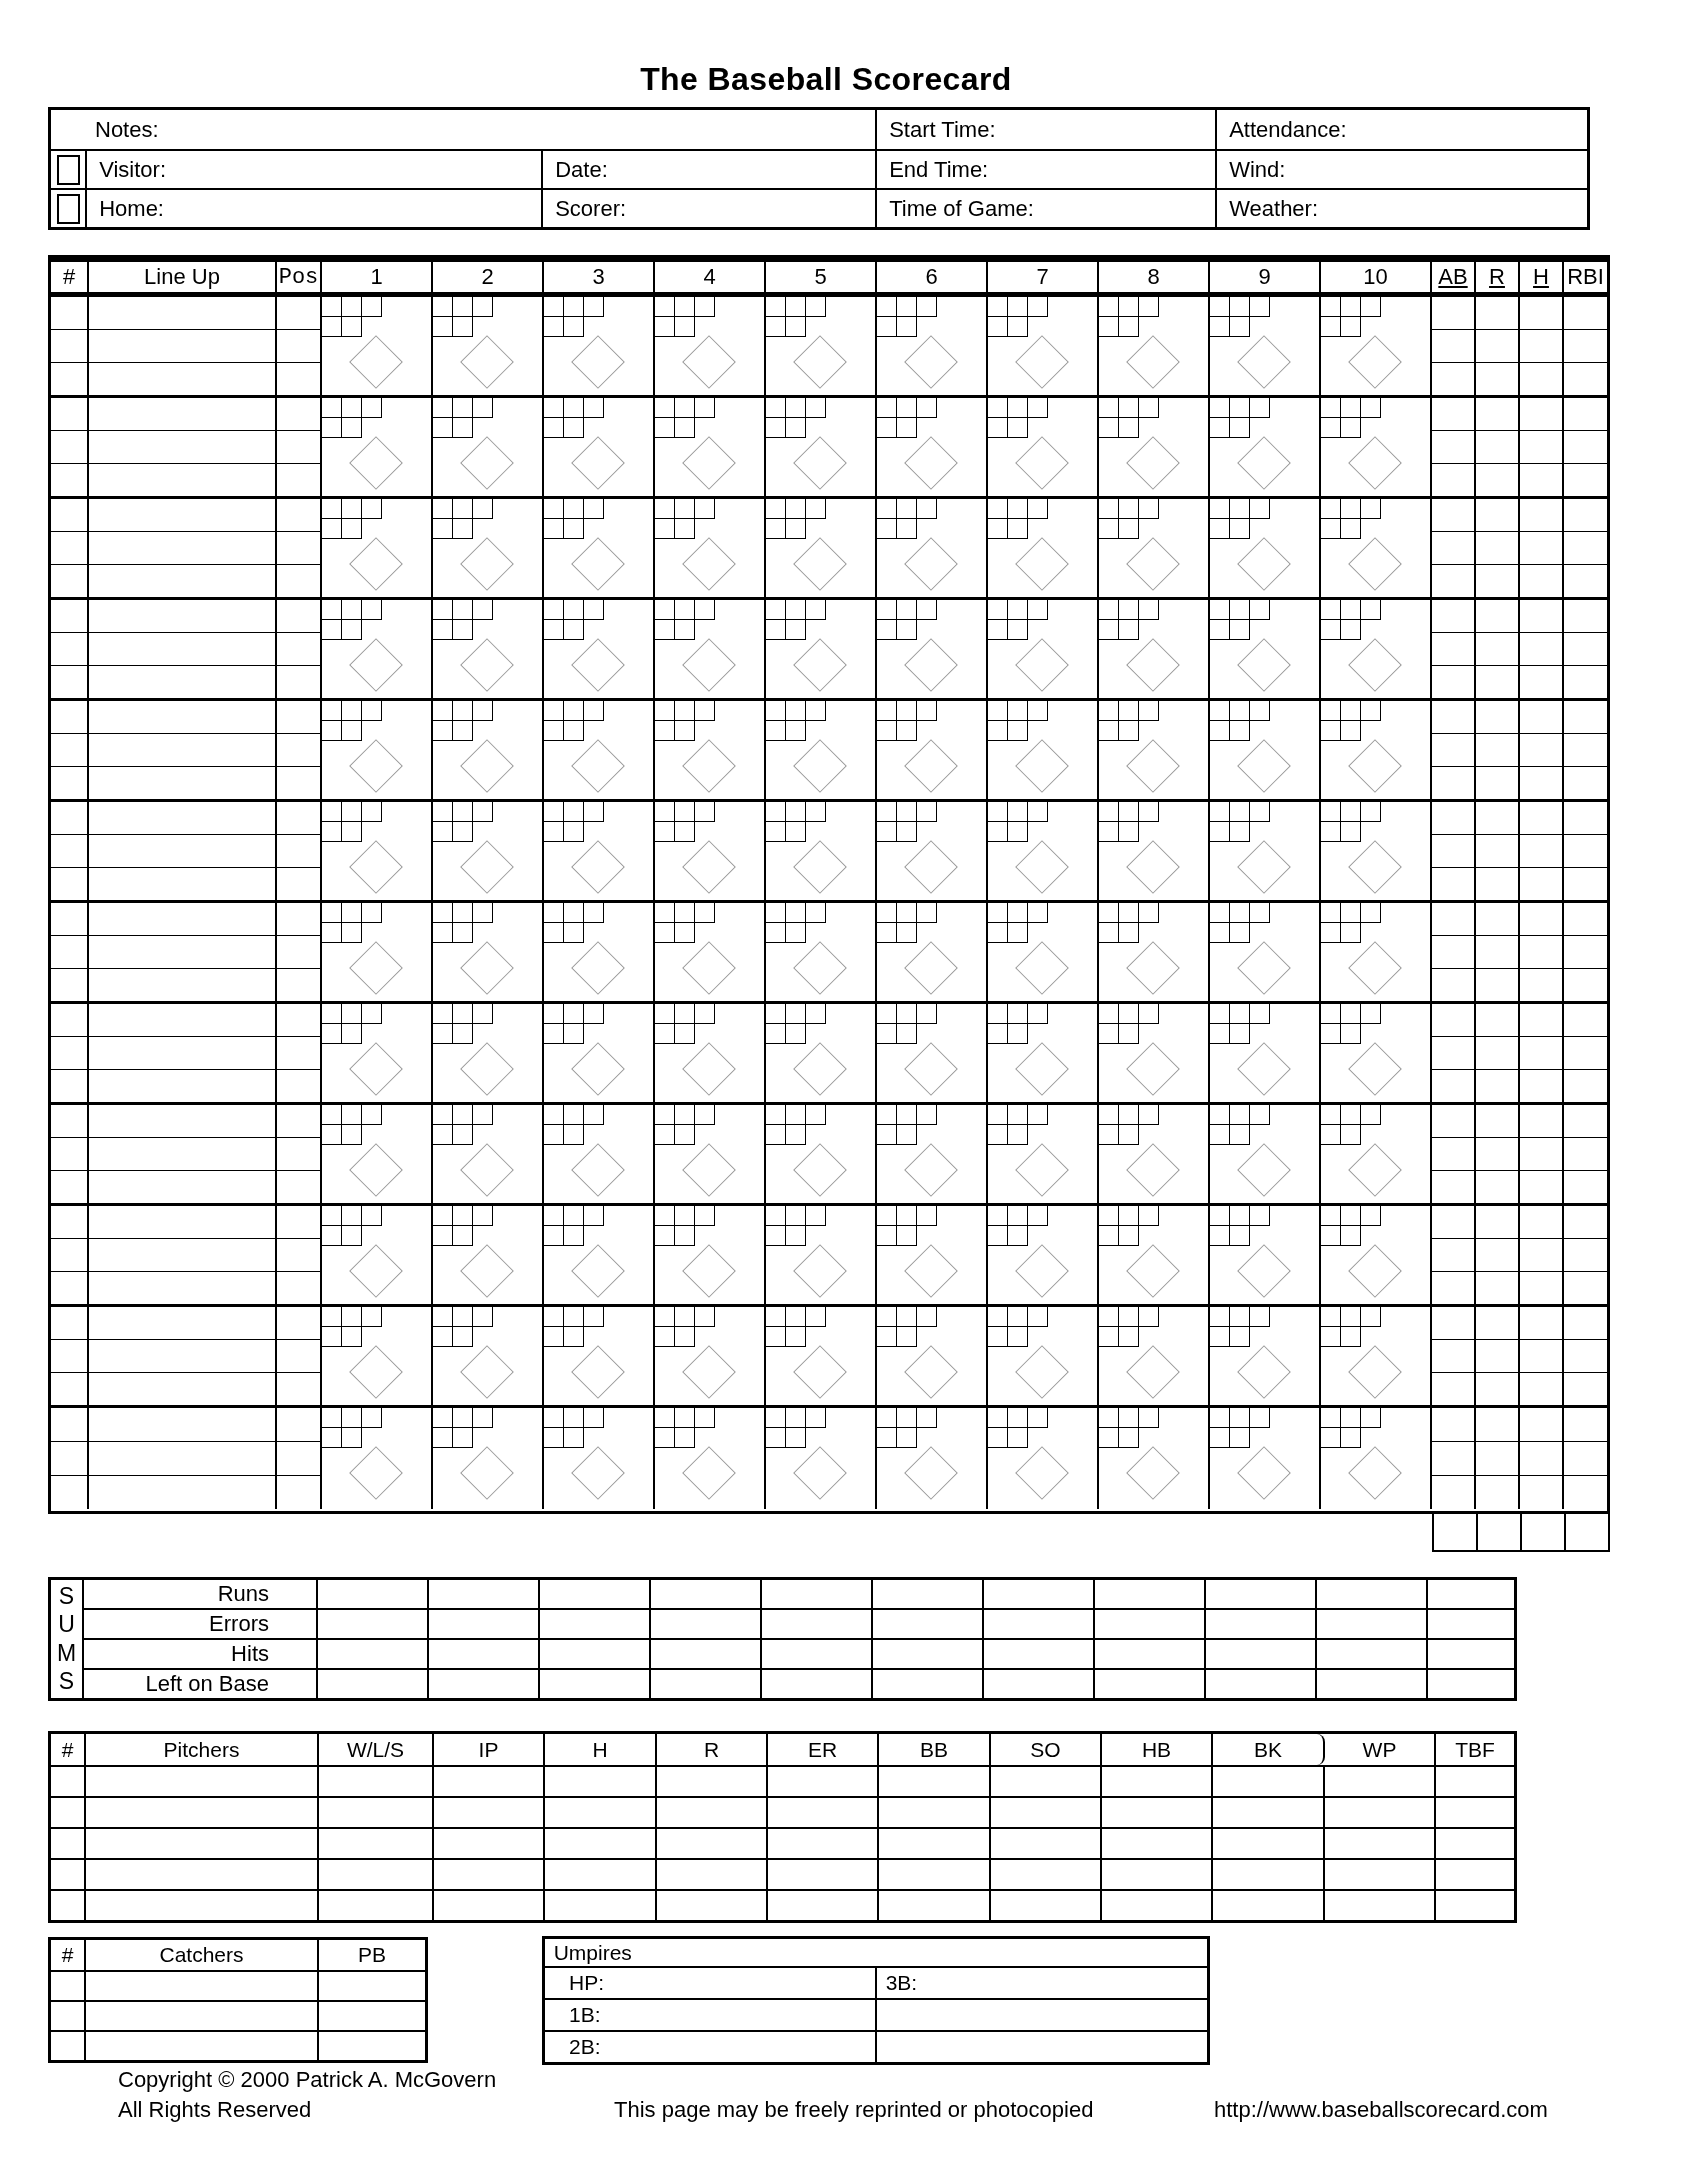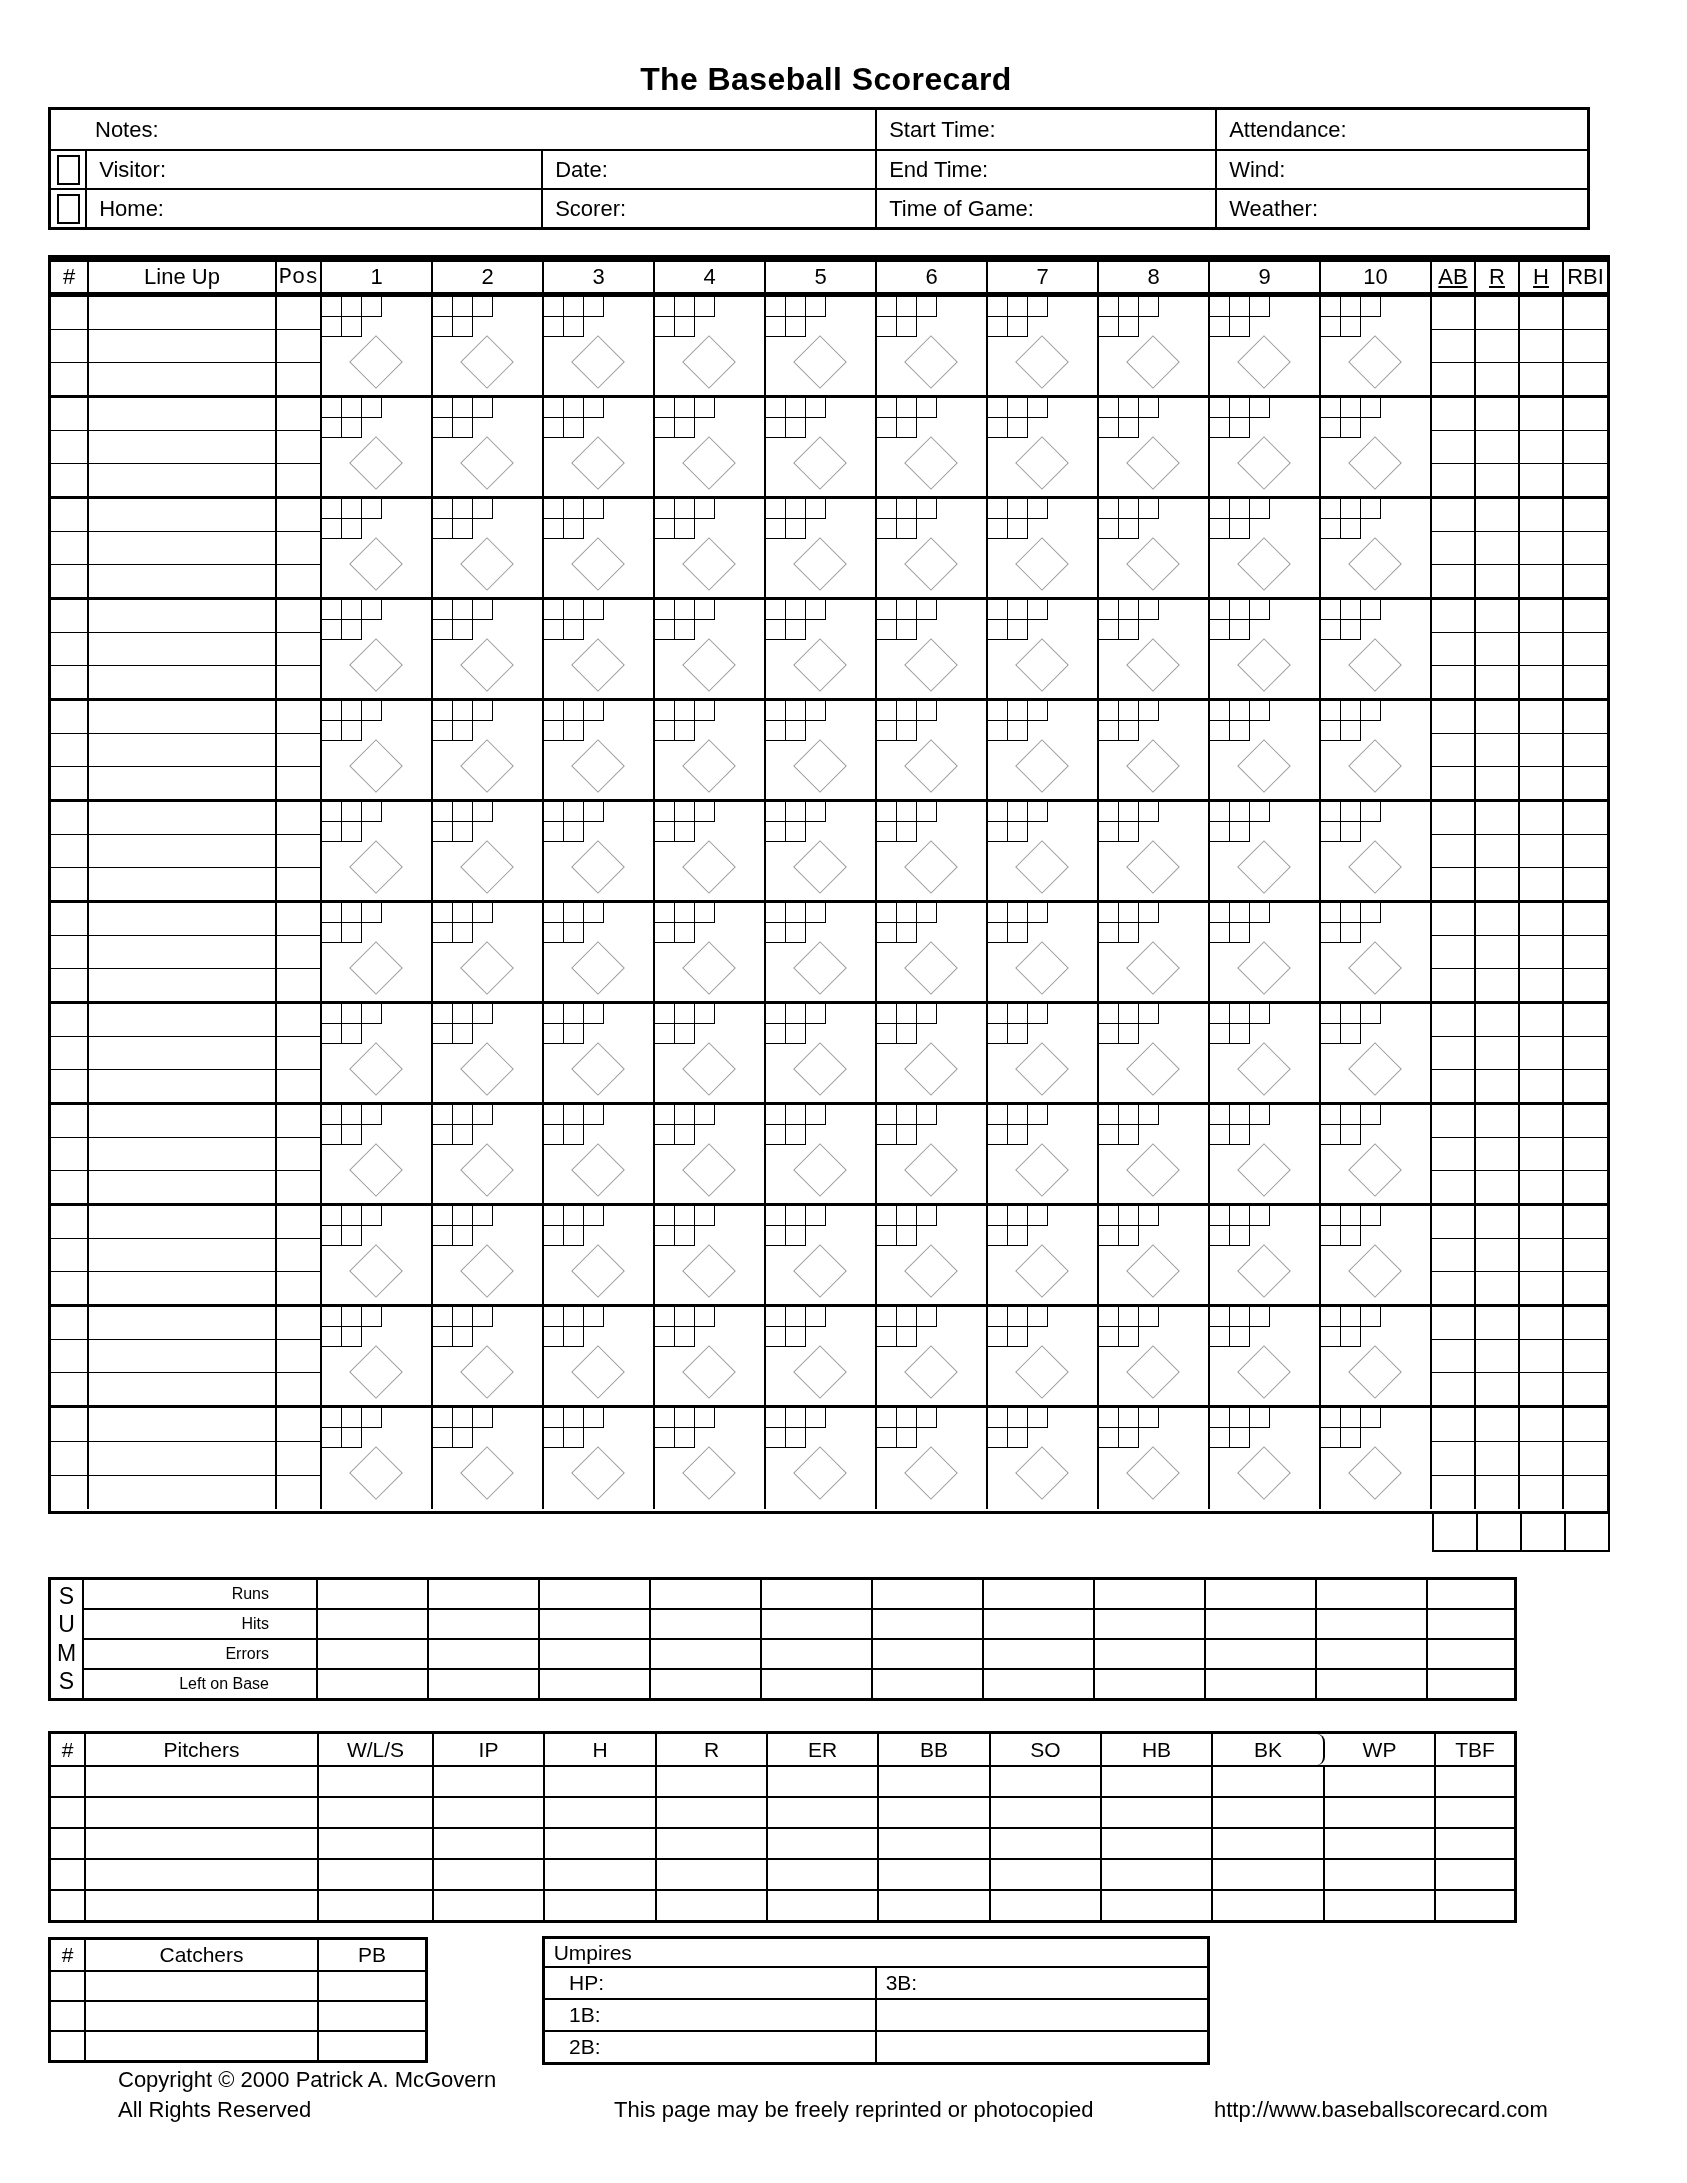--- a/index.html
+++ b/index.html
@@ -81,21 +81,21 @@
     flex:0 0 33px; border-right:2.6px solid #000; display:flex; flex-direction:column;
     align-items:center; justify-content:space-around; font-size:23px; padding:1.7px 0;
   }
   .sums-body { flex:1; display:flex; flex-direction:column; }
   .sums-row { flex:1; display:flex; border-top:2.6px solid #000; }
   .sums-row:first-child { border-top:none; }
   .sums-row > div { border-right:2.6px solid #000; }
   .sums-row > div:last-child { border-right:none; }
   .sums-label {
     flex:0 0 234px; display:flex; align-items:center; justify-content:flex-end;
-    padding-right:47px; font-size:16px;
+    padding-right:47px; font-size:22px;
   }
   .sums-inn { flex:0 0 111px; }
   .sums-tot { flex:1; }
 
   
   .ptable { left:48px; top:1731px; width:1469px; border:3.5px solid #000; }
   .prow { display:flex; height:31px; border-top:2.6px solid #000; }
   .prow:first-child { border-top:none; height:31px; }
   .prow > div { border-right:2.6px solid #000; display:flex; align-items:center; justify-content:center; font-size:21px; }
   .prow > div:last-child { border-right:none; }
@@ -2343,35 +2343,35 @@
         <div class="sums-inn"></div>
         <div class="sums-inn"></div>
         <div class="sums-inn"></div>
         <div class="sums-inn"></div>
         <div class="sums-inn"></div>
         <div class="sums-inn"></div>
         <div class="sums-inn"></div>
         <div class="sums-tot"></div>
       </div>
       <div class="sums-row">
+        <div class="sums-label">Errors</div>
+        <div class="sums-inn"></div>
+        <div class="sums-inn"></div>
+        <div class="sums-inn"></div>
+        <div class="sums-inn"></div>
+        <div class="sums-inn"></div>
+        <div class="sums-inn"></div>
+        <div class="sums-inn"></div>
+        <div class="sums-inn"></div>
+        <div class="sums-inn"></div>
+        <div class="sums-inn"></div>
+        <div class="sums-tot"></div>
+      </div>
+      <div class="sums-row">
         <div class="sums-label">Hits</div>
-        <div class="sums-inn"></div>
-        <div class="sums-inn"></div>
-        <div class="sums-inn"></div>
-        <div class="sums-inn"></div>
-        <div class="sums-inn"></div>
-        <div class="sums-inn"></div>
-        <div class="sums-inn"></div>
-        <div class="sums-inn"></div>
-        <div class="sums-inn"></div>
-        <div class="sums-inn"></div>
-        <div class="sums-tot"></div>
-      </div>
-      <div class="sums-row">
-        <div class="sums-label">Errors</div>
         <div class="sums-inn"></div>
         <div class="sums-inn"></div>
         <div class="sums-inn"></div>
         <div class="sums-inn"></div>
         <div class="sums-inn"></div>
         <div class="sums-inn"></div>
         <div class="sums-inn"></div>
         <div class="sums-inn"></div>
         <div class="sums-inn"></div>
         <div class="sums-inn"></div>

